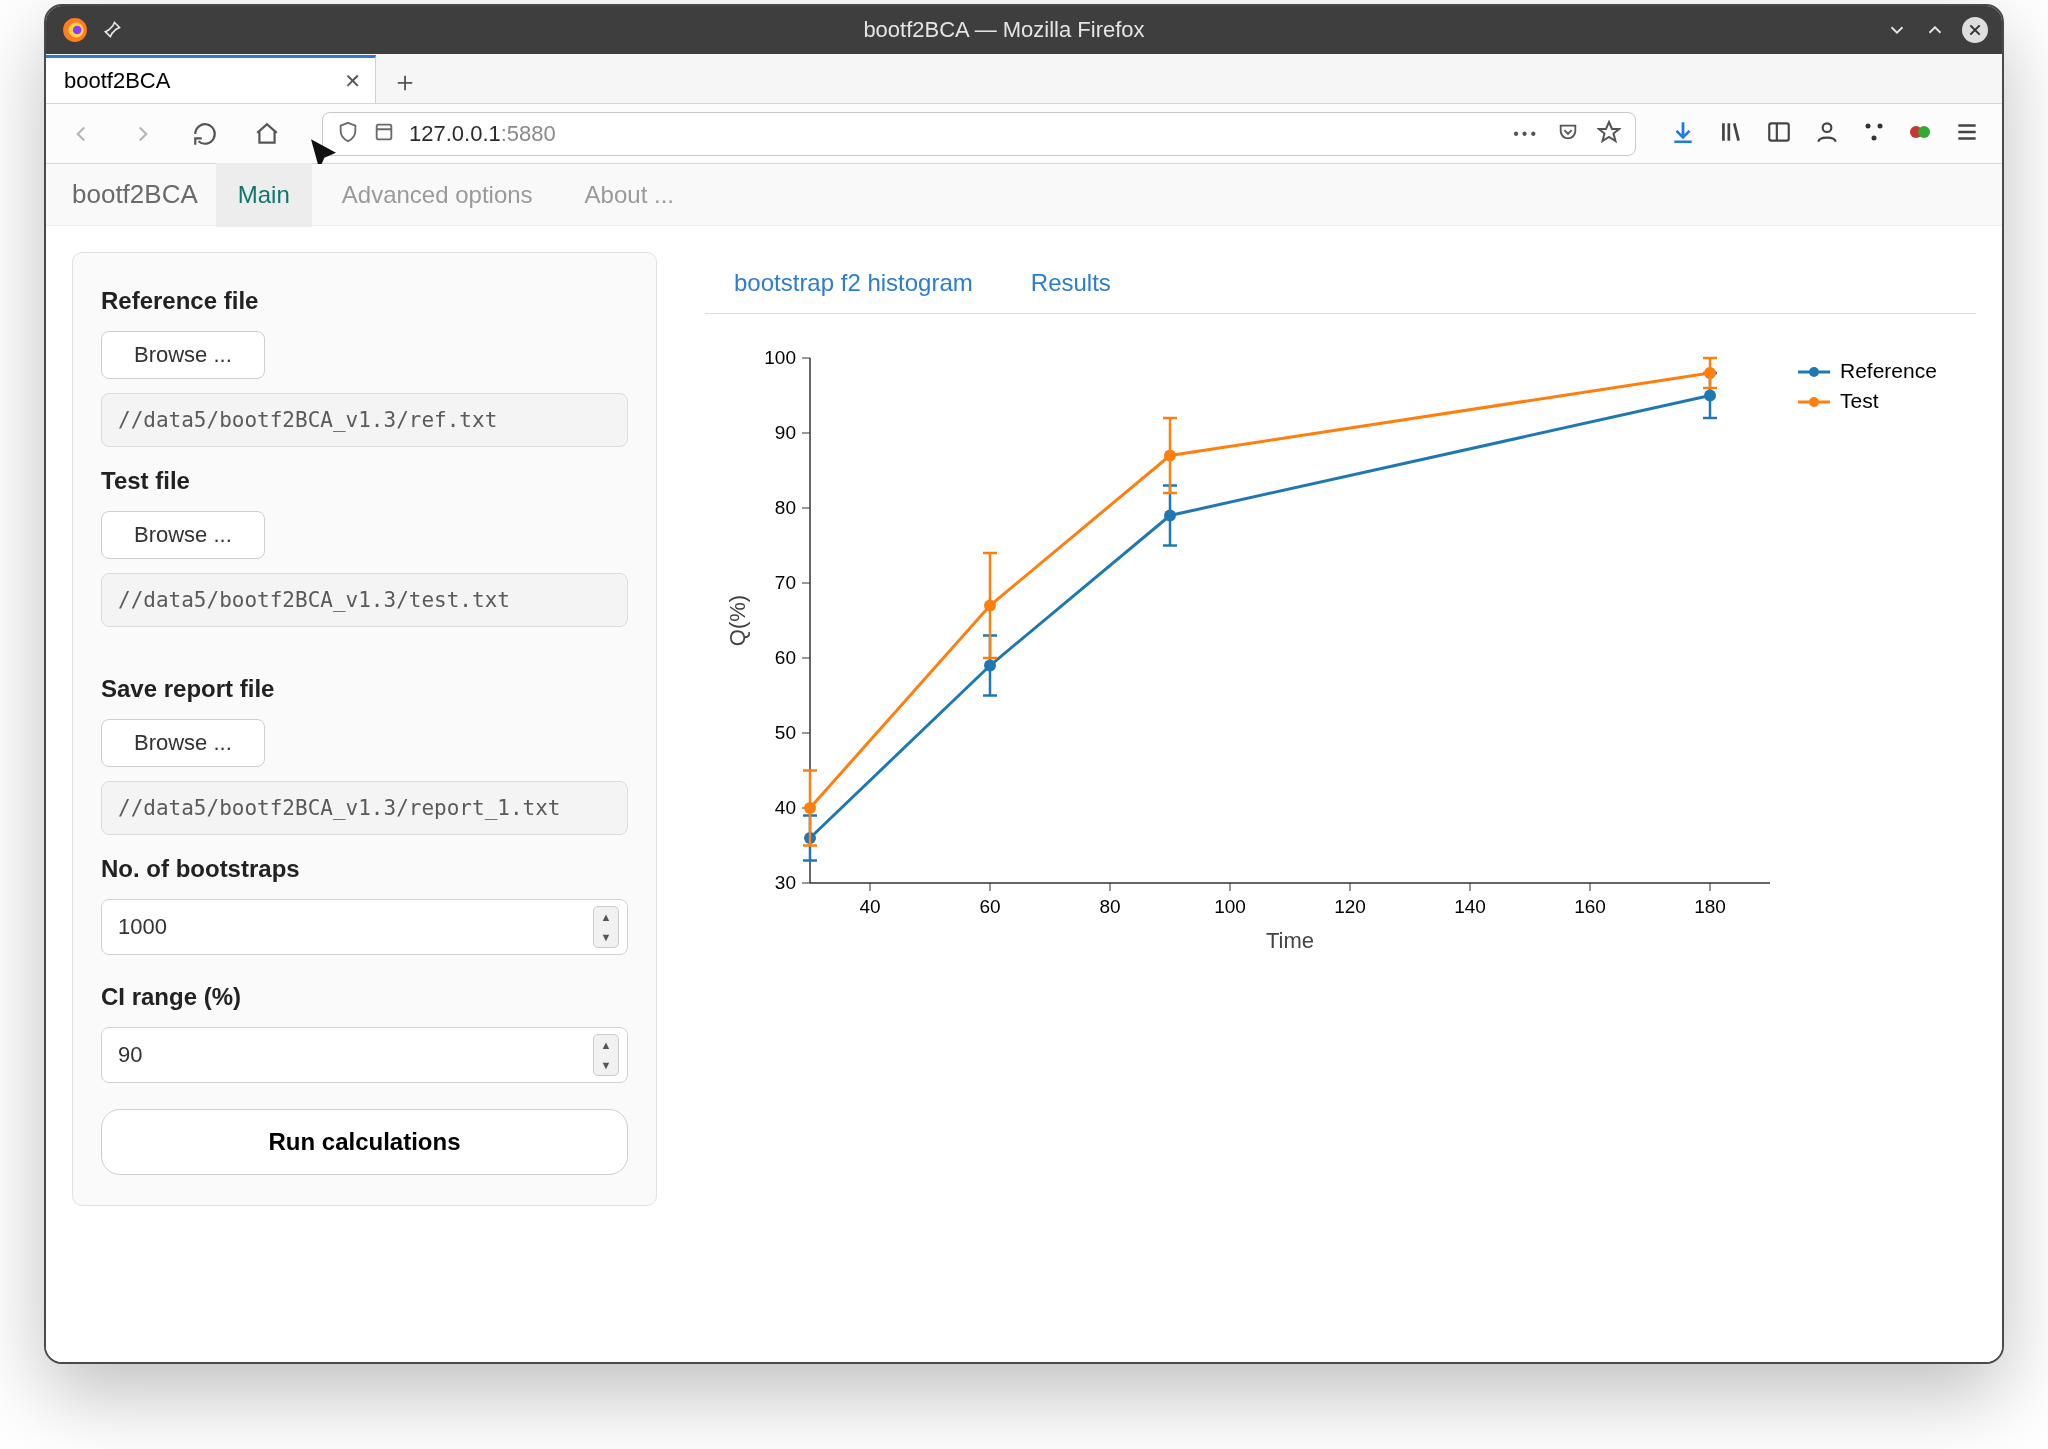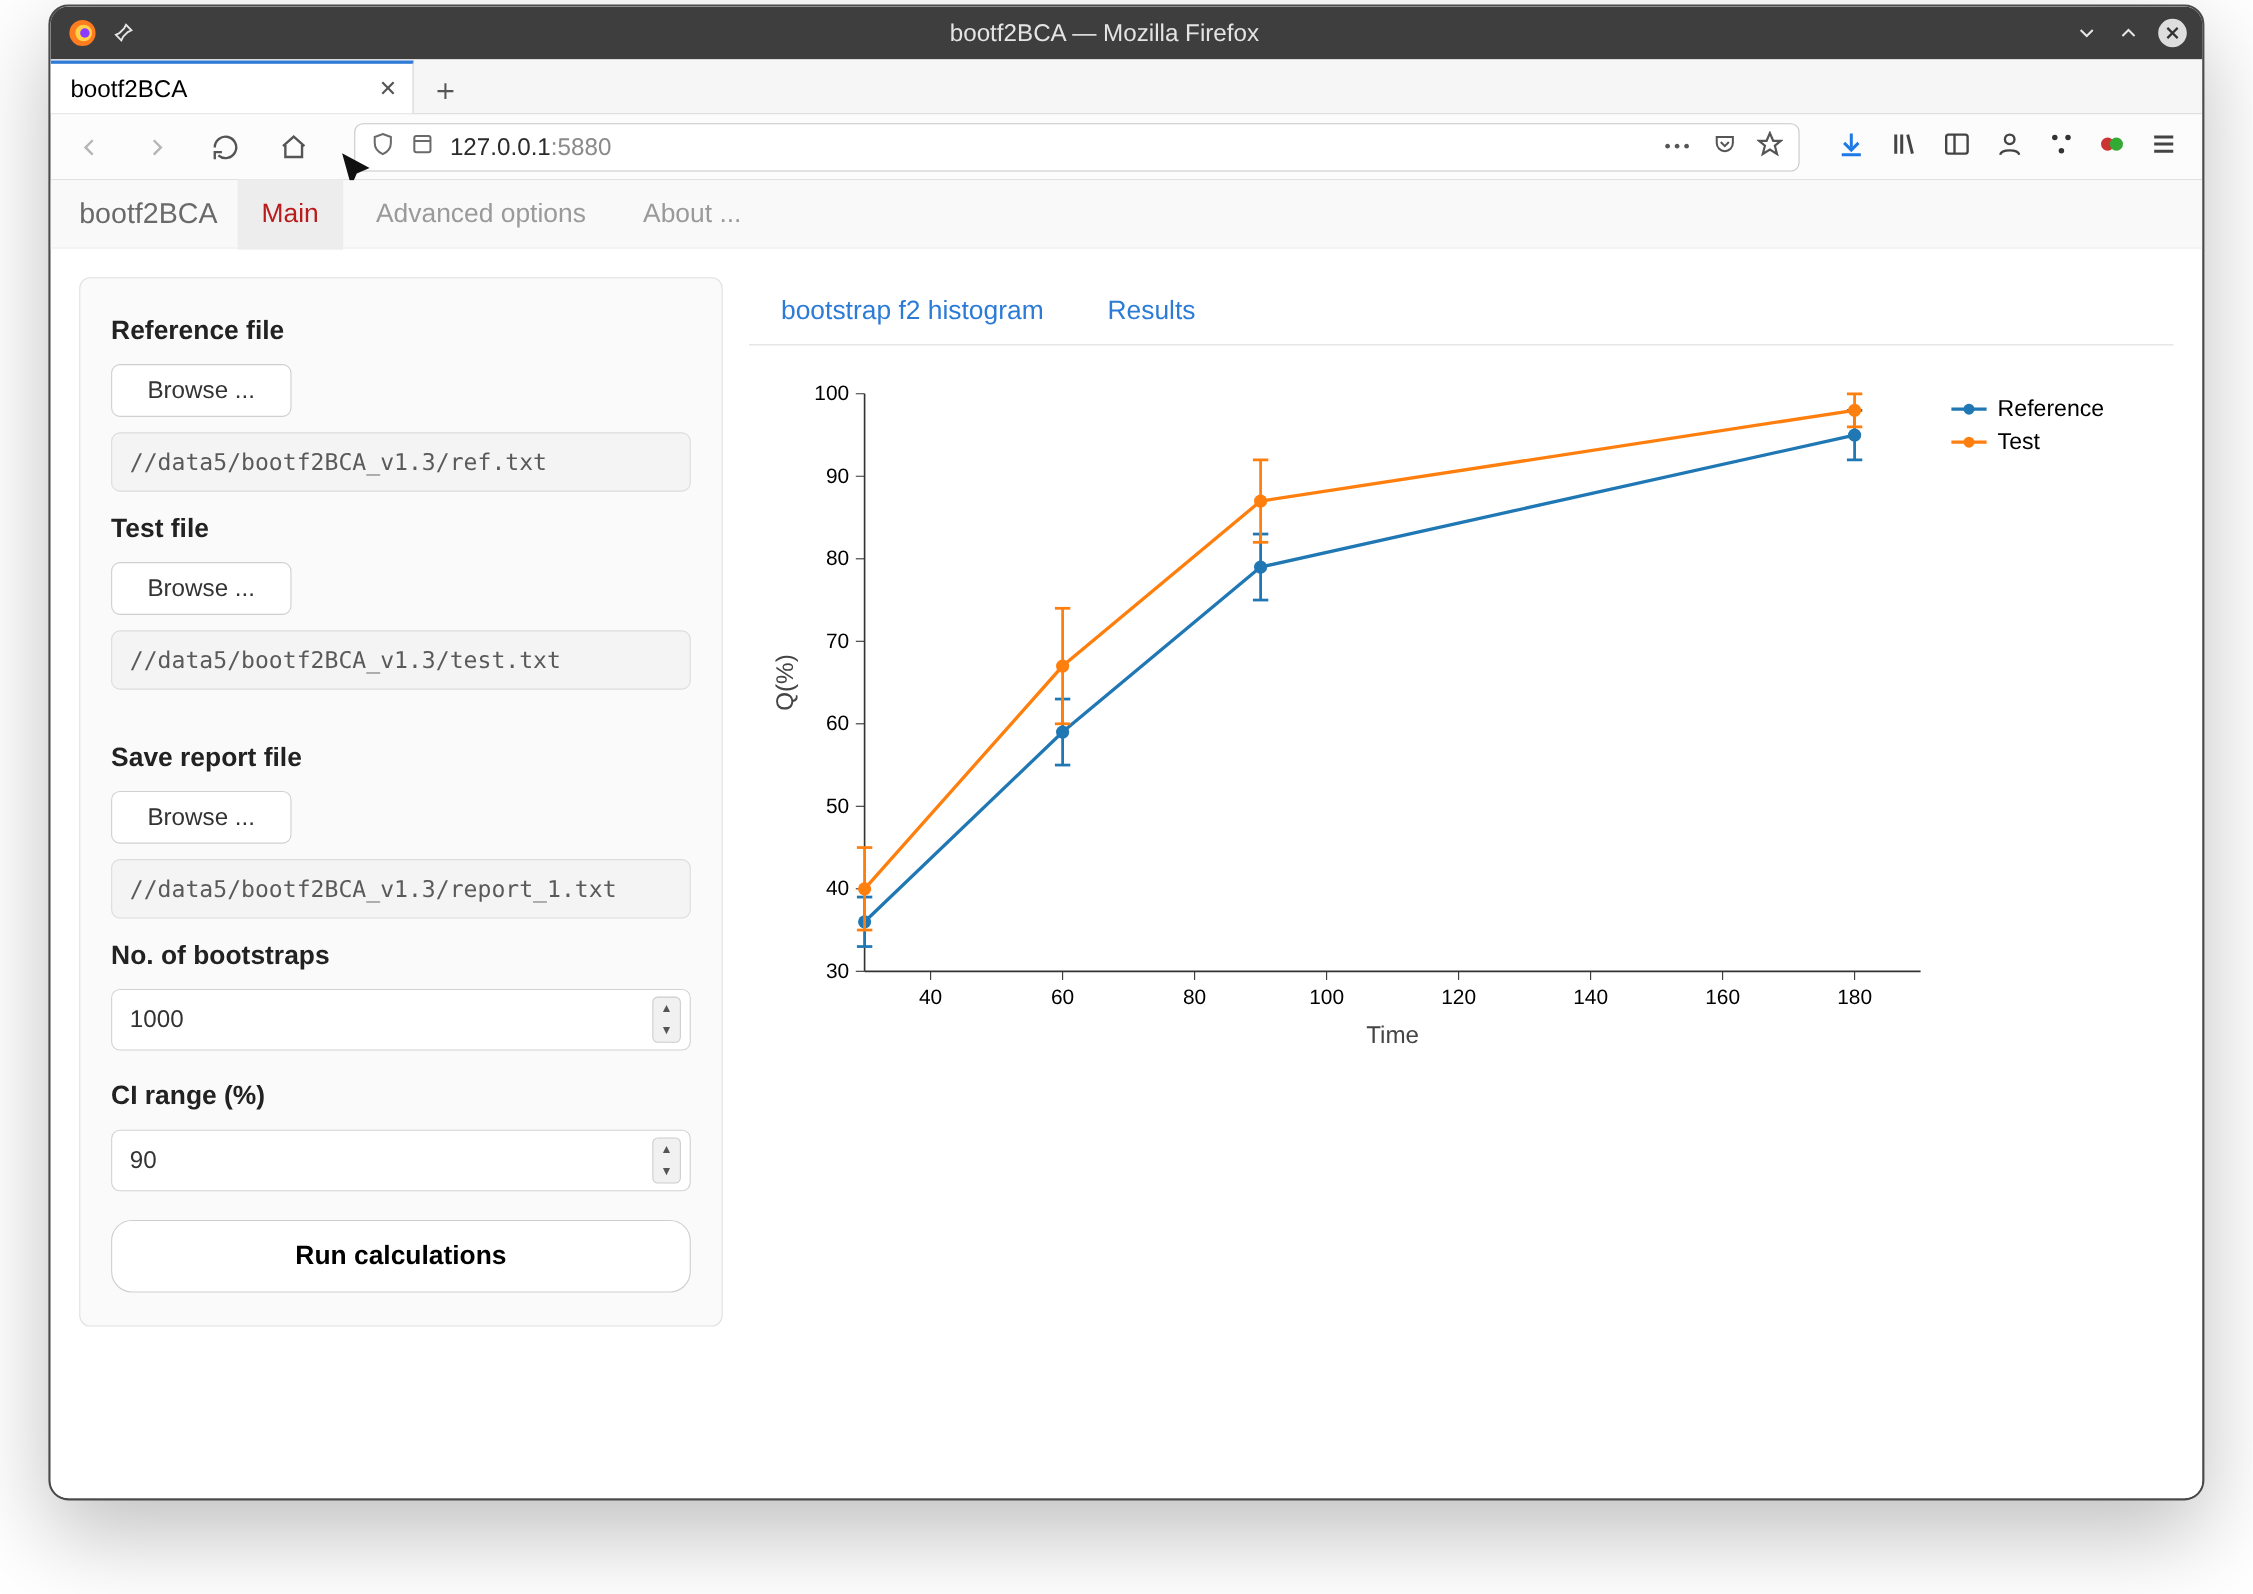--- a/index.html
+++ b/index.html
@@ -26,22 +26,22 @@
   .urlbar .addr { flex:1; font-size:22px; color:#2b2b2b;}
   .urlbar .addr .faded { color:#8a8a8a;}
   .urlbar .right { display:flex; gap:18px; align-items:center; color:#555;}
   .right-toolbar { display:flex; gap:22px; align-items:center; color:#444; padding-right:8px;}
   .cursor-arrow { position:absolute; left:260px; top:130px; pointer-events:none;}
   
   .app { position:absolute; left:0; right:0; top:158px; bottom:0; background:#fff;}
   .app-navbar { height:62px; background:#f9f9f9; border-bottom:1px solid #eee; display:flex; align-items:center; padding-left:16px; gap:8px;}
   .brand { font-size:26px; color:#6a6a6a; padding:0 10px;}
   .app-tab { font-size:24px; color:#9a9a9a; padding:18px 22px; cursor:pointer;}
-  .app-tab.active { background:#ededed; color:#b91c1c;}
-  .app-body { display:flex; padding:26px; gap:24px;justify-content:center;}
+  .app-tab.active { background:#ededed; color:#0f766e;}
+  .app-body { display:flex; padding:26px; gap:48px;}
   
   .panel { width:585px; border:1px solid #e1e1e1; border-radius:10px; background:#fafafa; padding:26px 28px 30px 28px;}
   .field-label { font-size:24px; font-weight:700; color:#222; margin-top:8px; margin-bottom:16px;}
   .browse-btn { background:#fff; border:1px solid #cfcfcf; border-radius:8px; padding:10px 32px; font-size:22px; color:#333; margin-bottom:14px; display:inline-block; cursor:pointer;}
   .path-box { width:100%; background:#f4f4f4; border:1px solid #dcdcdc; border-radius:8px; padding:14px 16px; font-family:ui-monospace, Menlo, Consolas, monospace; font-size:21px; color:#5a5a5a; margin-bottom:20px;}
   .num-input { width:100%; background:#fff; border:1px solid #d2d2d2; border-radius:8px; padding:14px 16px; font-size:22px; color:#333; position:relative;}
   .spinner { position:absolute; right:8px; top:6px; bottom:6px; width:26px; background:#f1f1f1; border:1px solid #ccc; border-radius:5px; display:flex; flex-direction:column;}
   .spinner div { flex:1; display:flex; align-items:center; justify-content:center; font-size:11px; color:#555;}
   .run-btn { margin-top:26px; width:100%; background:#fff; border:1px solid #cfcfcf; border-radius:19px; padding:18px 0; font-size:24px; font-weight:700; text-align:center; cursor:pointer;}
   .gap { height:20px;}

